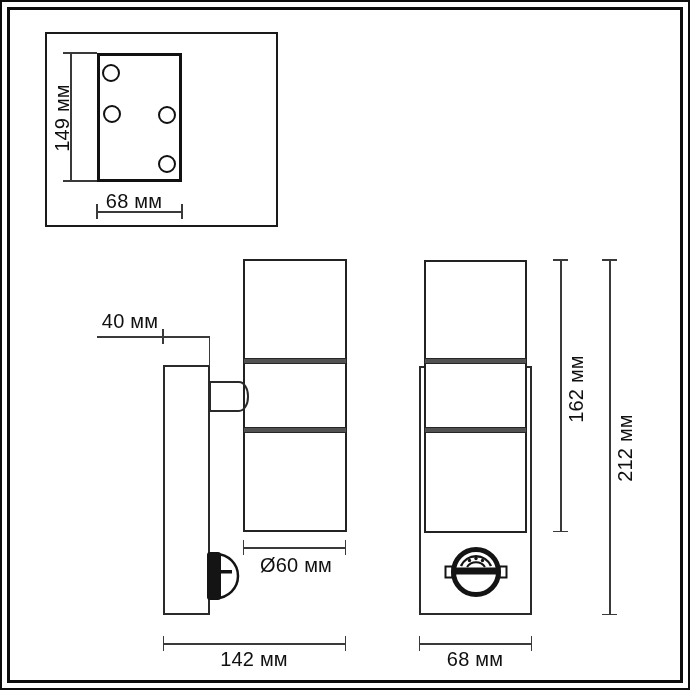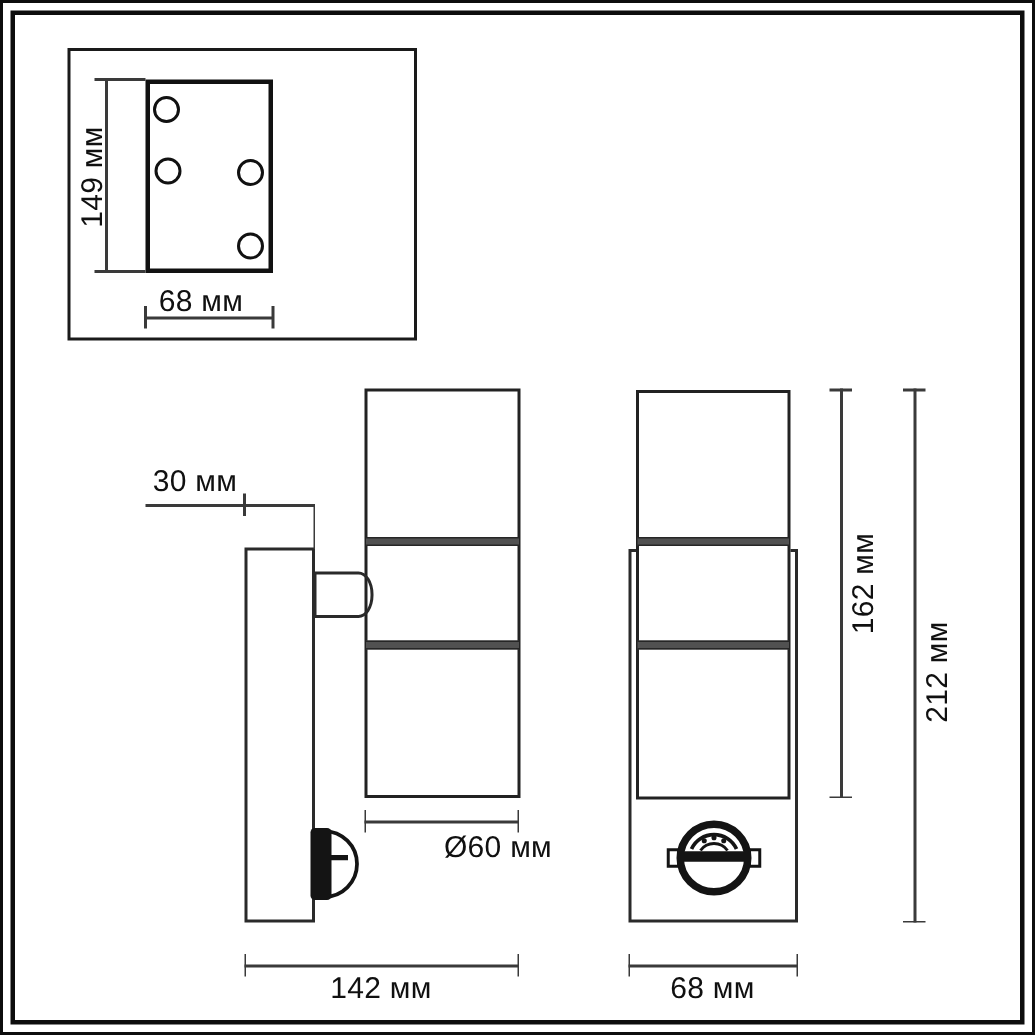--- a/index.html
+++ b/index.html
@@ -55,29 +55,29 @@
   <div class="bracket" style="left:209px;top:381px;width:40px;height:31px;"></div>
   <div class="band" style="left:244px;top:358px;width:102px;height:6px;"></div>
   <div class="band" style="left:244px;top:427px;width:102px;height:6px;"></div>
 
   <svg style="left:200px;top:548px;" width="42" height="56" viewBox="0 0 42 56">
     <path d="M16,6 A22,22 0 0 1 16,50" fill="none" stroke="#141414" stroke-width="2.5"></path>
     <rect x="7" y="4" width="14" height="48" rx="3" fill="#141414"></rect>
     <rect x="16" y="22" width="16" height="3.5" fill="#141414"></rect>
   </svg>
 
-  <div class="lbl" style="left:90px;top:311px;width:80px;height:20px;">30 мм</div>
+  <div class="lbl" style="left:90px;top:311px;width:80px;height:20px;">40 мм</div>
   <div class="ln" style="left:97px;top:336px;width:113px;height:1.5px;"></div>
   <div class="ln" style="left:162px;top:329px;width:1.5px;height:15px;"></div>
   <div class="ln" style="left:208.5px;top:336px;width:1.5px;height:30px;"></div>
 
   <div class="ln" style="left:243px;top:547px;width:103px;height:1.5px;"></div>
   <div class="ln" style="left:242.5px;top:540px;width:1.5px;height:15px;"></div>
   <div class="ln" style="left:344.5px;top:540px;width:1.5px;height:15px;"></div>
-  <div class="lbl" style="left:256px;top:555px;width:80px;height:20px;margin-left:36px;">Ø60 мм</div>
+  <div class="lbl" style="left:256px;top:555px;width:80px;height:20px;">Ø60 мм</div>
 
   <div class="ln" style="left:163px;top:643px;width:183px;height:1.5px;"></div>
   <div class="ln" style="left:162.5px;top:636px;width:1.5px;height:15px;"></div>
   <div class="ln" style="left:344.5px;top:636px;width:1.5px;height:15px;"></div>
   <div class="lbl" style="left:214px;top:649px;width:80px;height:20px;">142 мм</div>
 
   <div class="rect-thin" style="left:419px;top:366px;width:113px;height:249px;"></div>
   <div class="rect" style="left:424px;top:260px;width:103px;height:273px;"></div>
   <div class="band" style="left:425px;top:358px;width:101px;height:6px;"></div>
   <div class="band" style="left:425px;top:427px;width:101px;height:6px;"></div>

